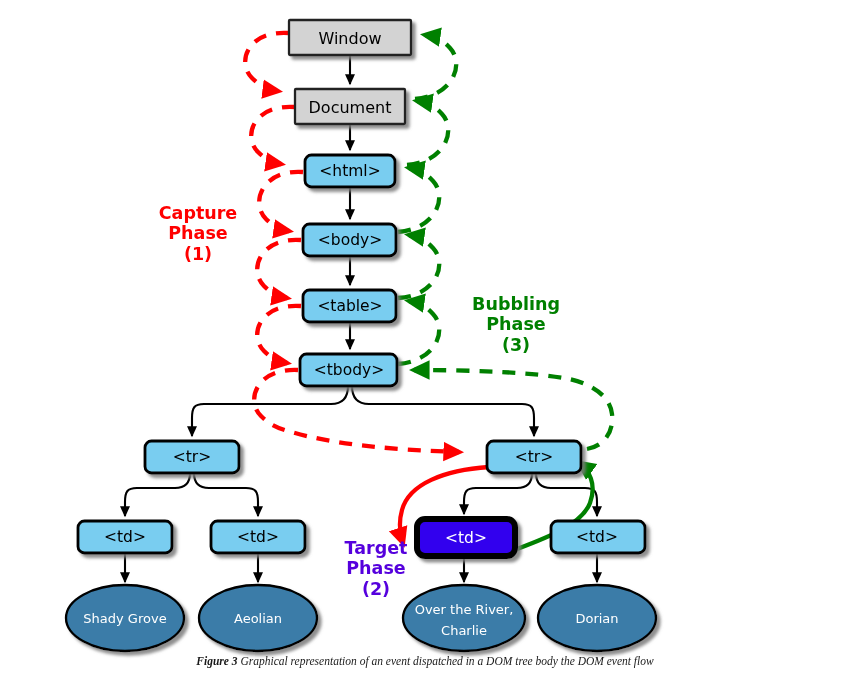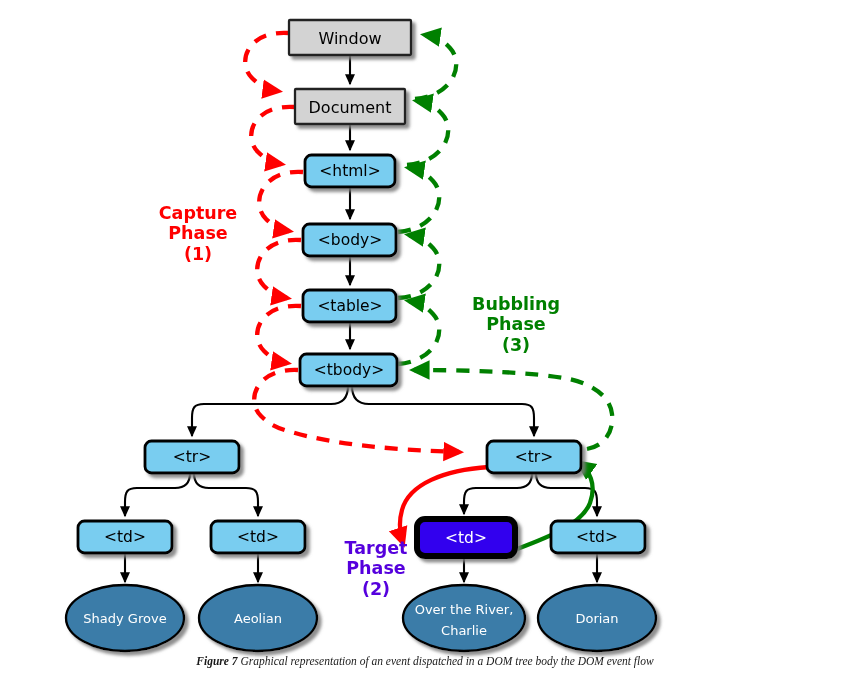--- a/index.html
+++ b/index.html
@@ -195,16 +195,16 @@
   </g>
 
   <g fill="#5500dd">
     <text class="phase-label" x="372" y="548" fill="#5500dd">Target</text>
     <text class="phase-label" x="372" y="568" fill="#5500dd">Phase</text>
     <text class="phase-label" x="372" y="589" fill="#5500dd">(2)</text>
   </g>
 </svg>
 
 <div class="caption">
-  <b>Figure 7</b>
+  <b>Figure 3</b>
   <span>Graphical representation of an event dispatched in a DOM tree body the DOM event flow</span>
 </div>
 </div>
 
 </body></html>

